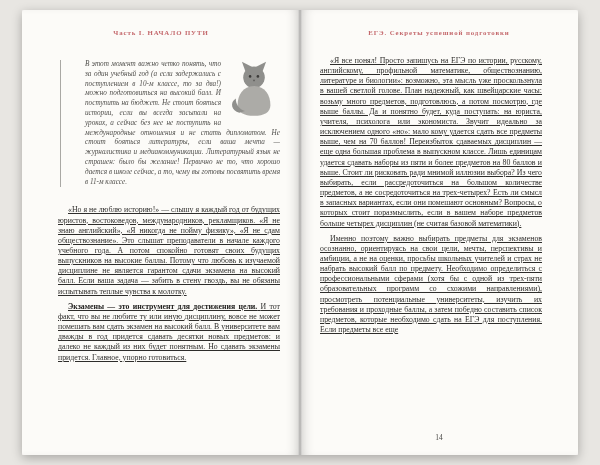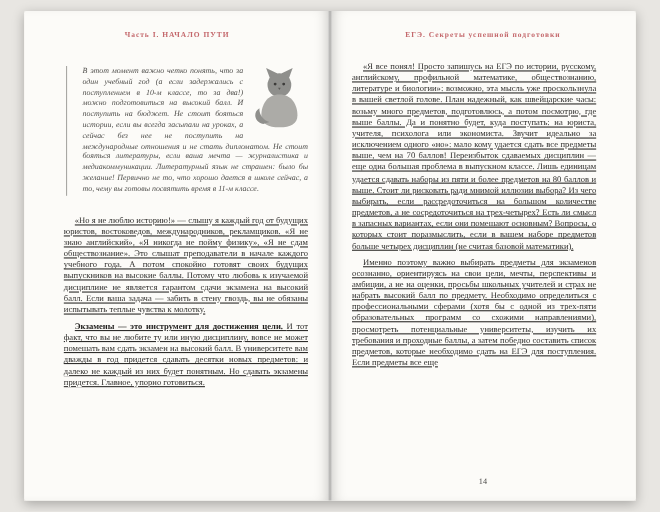--- a/index.html
+++ b/index.html
@@ -6,21 +6,21 @@
   .stage{position:relative;width:600px;height:465px;font-family:"Liberation Serif",serif;}
   .spread{position:absolute;left:22px;top:10px;width:556px;height:445px;display:flex;box-shadow:0 3px 10px rgba(0,0,0,.28);}
   .page{position:relative;width:278px;height:445px;background:#fcfbf8;}
   .page-left{border-radius:2px 0 0 2px;box-shadow:inset -10px 0 14px -10px rgba(0,0,0,.30);}
   .page-right{border-radius:0 2px 2px 0;box-shadow:inset 10px 0 14px -10px rgba(0,0,0,.30);}
   .spine{position:absolute;left:276px;top:0;width:4px;height:445px;background:linear-gradient(90deg,rgba(0,0,0,0) 0%,rgba(0,0,0,.18) 50%,rgba(0,0,0,0) 100%);pointer-events:none;}
   .running-head{position:absolute;top:19px;left:0;width:100%;text-align:center;font-size:6.8px;letter-spacing:.9px;color:#c4686c;font-weight:bold;}
   .content{position:absolute;top:46px;bottom:34px;}
   .page-left .content{left:36px;right:20px;}
   .page-right .content{left:20px;right:36px;}
-  .quote-block{border-left:1px solid #a9a8a4;padding-left:14px;margin:4px 0 18px 2px;font-style:italic;color:#4f4e4b;font-size:7.2px;line-height:9.8px;text-align:justify;}
+  .quote-block{border-left:1px solid #a9a8a4;padding-left:24px;margin:4px 0 18px 2px;font-style:italic;color:#4f4e4b;font-size:7.2px;line-height:9.8px;text-align:justify;}
   .cat{float:right;margin:0 0 2px 7px;}
   p.body-par{margin:0 0 5px 0;font-size:7.8px;line-height:10.15px;text-align:justify;color:#2e2d2b;text-indent:10px;text-decoration:underline;}
   p.body-par.first{text-indent:10px;}
   strong.lead{font-weight:bold;color:#22211f;}
   .page-number{position:absolute;bottom:13px;left:0;width:100%;text-align:center;font-size:7.5px;color:#4a4947;}
 </style>
 </head>
 <body>
 
 <div class="stage">

